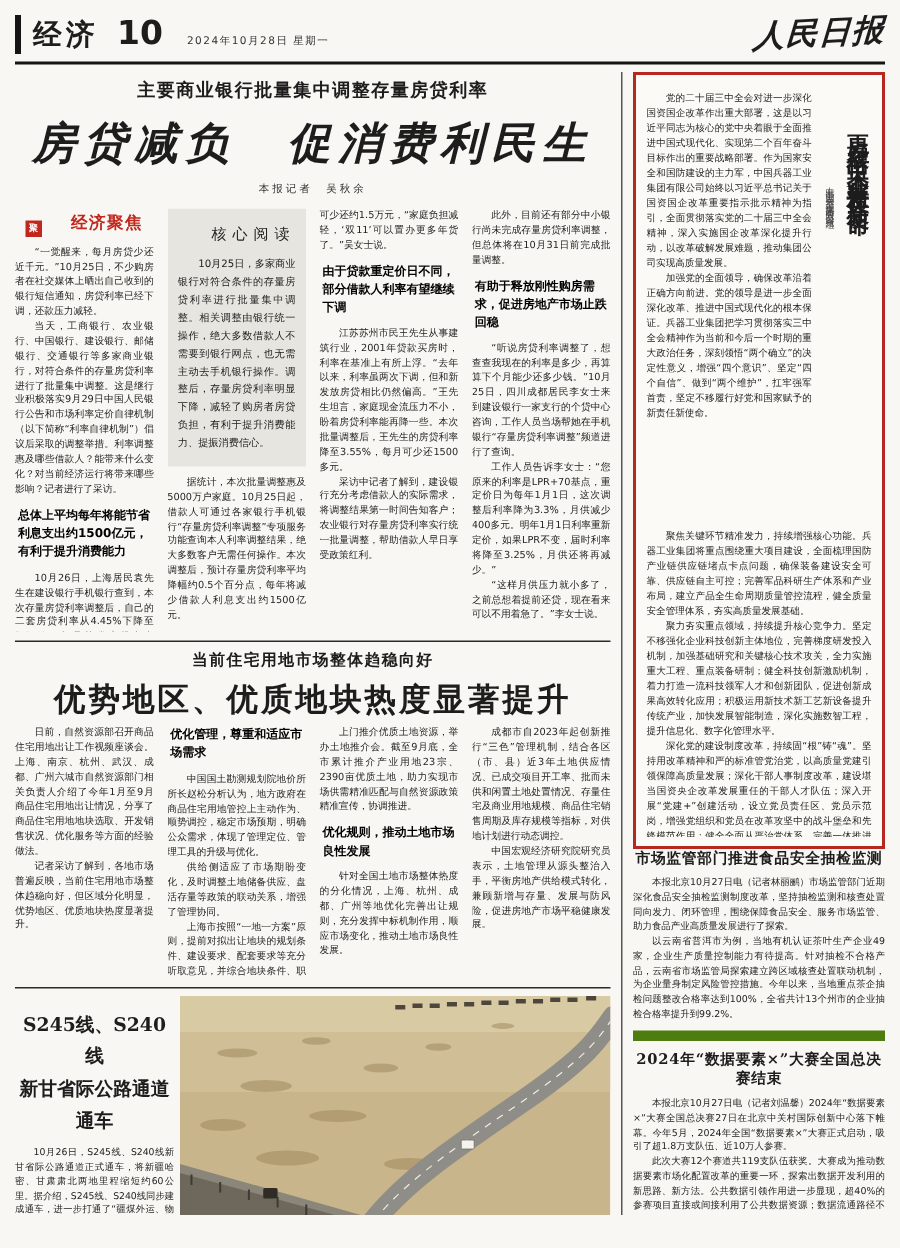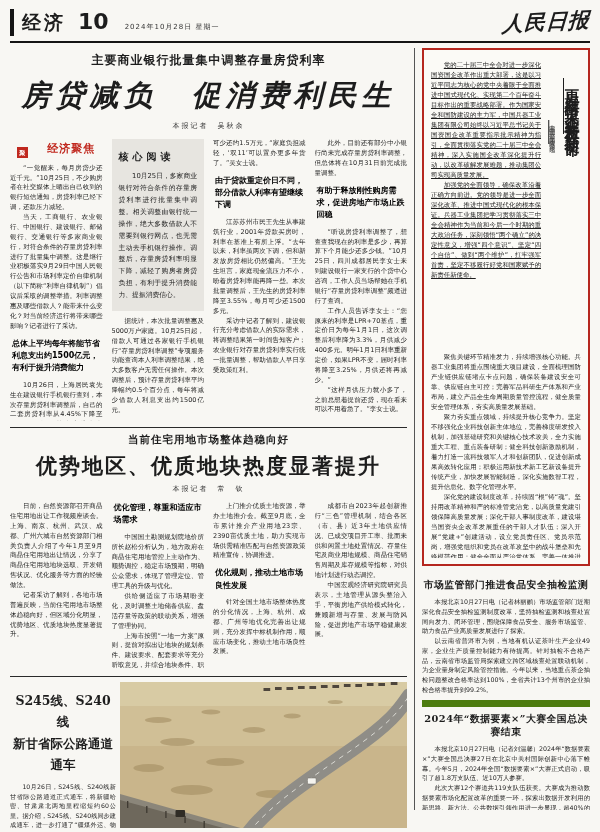--- a/index.html
+++ b/index.html
@@ -25,50 +25,50 @@
   .kicker { text-align:center; font-size:12px; font-weight:bold; letter-spacing:1px; margin-top:4px; }
   .headline { text-align:center; font-size:29px; font-weight:900; letter-spacing:5px; margin:7px 0 5px;font-style:italic; }
   .byline { text-align:center; font-size:7px; color:#333; letter-spacing:2px; margin-bottom:8px; }
   .cols { display:flex; gap:9px; height:282px; overflow:hidden; }
   .col { flex:1; font-size:6.5px; line-height:1.52; text-align:justify; overflow:hidden; }
   .col p.body, .rc-body p, .road-body p { text-indent:2em; margin:0; }
   .sub-head { font-weight:bold; font-size:8px; line-height:1.55; margin:6px 2px; color:#000; text-align:left; }
   .focus-head { color:#c0281e; font-weight:bold; font-size:11px; display:flex; align-items:flex-end; justify-content:center; gap:19px; margin:2px 0 6px; letter-spacing:1px; }
   .focus-icon { width:11px; height:11px; background:#c0281e; color:#fff; font-size:6px; display:flex; align-items:center; justify-content:center; flex:none; }
   .core-box { background:#e7e5e0; padding:10px 7px 9px; margin-bottom:6px; }
-  .core-label { text-align:left; font-weight:bold; font-size:10px; letter-spacing:4px; margin-bottom:7px; }
+  .core-label { text-align:right; font-weight:normal; font-size:10px; letter-spacing:4px; margin-bottom:7px; }
   .core-text { font-size:6.8px; line-height:1.75; text-indent:2em; text-align:justify; }
   .hr { border-top:1px solid #2a2a2a; margin:6px 0 5px; }
 
   
   .kicker2 { text-align:center; font-size:10.5px; font-weight:bold; letter-spacing:1px; }
   .headline2 { text-align:center; font-size:21px; font-weight:900; letter-spacing:2px; margin:5px 0 4px; }
   .cols2 { display:flex; gap:9px; height:168px; overflow:hidden; }
 
   
   .bottom-row { display:flex; gap:4px; height:148px; overflow:hidden; }
   .road-text { width:106px; }
   .road-title { font-family:"DejaVu Serif","Liberation Serif",serif; font-weight:bold; font-size:12.5px;
                 text-align:center; line-height:1.7; margin:8px 0 7px; }
   .road-body { font-size:6.2px; line-height:1.55; text-align:justify; }
   .photo-wrap { flex:1; }
   .photo-wrap svg { display:block; width:100%; height:146px; }
 
   
   .red-box { border:2px solid #b5271f; background:#fbfaf6; height:518px; padding:8px 7px 6px;
              display:flex; flex-direction:column; overflow:hidden; }
-  .red-top { display:flex; height:290px; overflow:hidden;text-decoration:underline; }
+  .red-top { display:flex; height:290px; overflow:hidden; }
   .red-top-text { flex:1; font-size:6.4px; line-height:1.56; text-align:justify; overflow:hidden; padding-top:3px; }
   .red-top-text p, .red-bottom p { text-indent:2em; margin:0; }
   .red-byline { writing-mode:vertical-rl; font-size:6px; color:#444; letter-spacing:1.5px; margin:62px 3px 0 6px; height:200px; }
   .red-title { writing-mode:vertical-rl; font-size:15px; font-weight:900; letter-spacing:4px; line-height:1.25; margin:20px 0 0 3px; }
   .red-bottom { flex:1; font-size:6.4px; line-height:1.56; text-align:justify; overflow:hidden; margin-top:5px; }
 
   
-  .rc-article { margin-top:13px; }
+  .rc-article { margin-top:0; }
   .rc-article.second { border-top:7px solid #4d7c0f; padding-top:6px; margin-top:7px; }
   .rc-title { font-weight:bold; font-size:9.8px; text-align:center; letter-spacing:0.5px; margin-bottom:5px;
               font-family:"DejaVu Serif","Liberation Serif",serif; }
   .rc-body { font-size:6.3px; line-height:1.55; text-align:justify; overflow:hidden; }
   .rc-body.h1 { height:96px; } .rc-body.h2 { height:88px; }
 </style>
 </head>
 <body>
 
 <div class="page">
@@ -126,21 +126,20 @@
             <p class="body">“这样月供压力就小多了，之前总想着提前还贷，现在看来可以不用着急了。”李女士说。</p>
           </div>
         </div>
       </div>
 
       <div class="hr"></div>
 
       <div>
         <div class="kicker2">当前住宅用地市场整体趋稳向好</div>
         <div class="headline2">优势地区、优质地块热度显著提升</div>
-        <div class="byline">本报记者　常　钦</div>
         <div class="cols2">
           <div class="col">
             <p class="body">日前，自然资源部召开商品住宅用地出让工作视频座谈会。上海、南京、杭州、武汉、成都、广州六城市自然资源部门相关负责人介绍了今年1月至9月商品住宅用地出让情况，分享了商品住宅用地地块选取、开发销售状况、优化服务等方面的经验做法。</p>
             <p class="body">记者采访了解到，各地市场普遍反映，当前住宅用地市场整体趋稳向好，但区域分化明显，优势地区、优质地块热度显著提升。</p>
           </div>
           <div class="col">
             <div class="sub-head" style="margin-top:0;">优化管理，尊重和适应市场需求</div>
             <p class="body">中国国土勘测规划院地价所所长赵松分析认为，地方政府在商品住宅用地管控上主动作为、顺势调控，稳定市场预期，明确公众需求，体现了管理定位、管理工具的升级与优化。</p>
             <p class="body">供给侧适应了市场期盼变化，及时调整土地储备供应、盘活存量等政策的联动关系，增强了管理协同。</p>
             <p class="body">上海市按照“一地一方案”原则，提前对拟出让地块的规划条件、建设要求、配套要求等充分听取意见，并综合地块条件、职住平衡、二手房交易量等情况，同相关银行会商，对不同区域的地块分类采取不同出让方式，合理设定出让起价，促进优质优价。</p>

